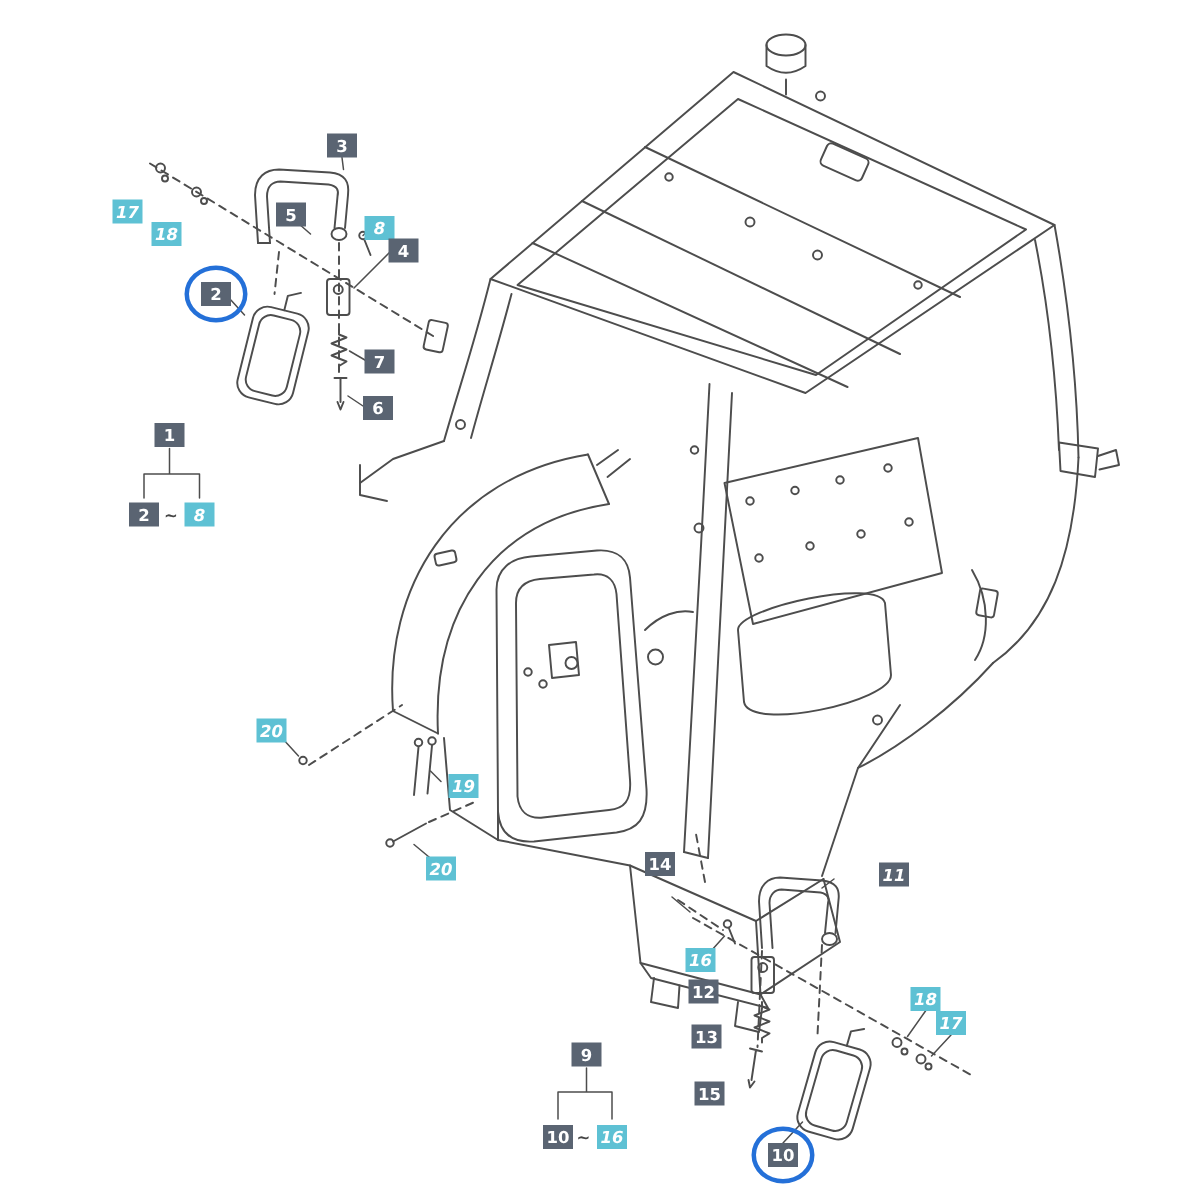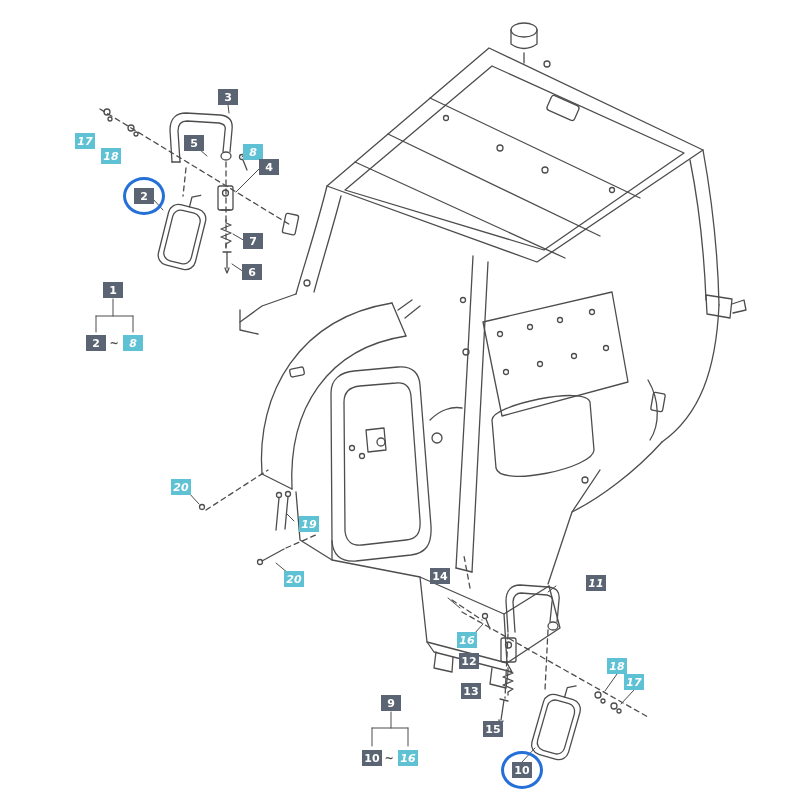--- a/index.html
+++ b/index.html
@@ -297,21 +297,21 @@
       </div>
       <div class="label-wrap" style="left: 471px; top: 691px;">
         <span class="label dark">13</span>
       </div>
       <div class="label-wrap" style="left: 617px; top: 666px;">
         <span class="label cyan">18</span>
       </div>
       <div class="label-wrap" style="left: 634px; top: 682px;">
         <span class="label cyan">17</span>
       </div>
-      <div class="label-wrap" style="left: 493px; top: 729px;">
+      <div class="label-wrap" style="left: 473px; top: 729px;">
         <span class="label dark">15</span>
       </div>
       <div class="label-wrap" style="left: 391px; top: 703px;">
         <span class="label dark">9</span>
       </div>
       <div class="label-wrap" style="left: 372px; top: 758px;">
         <span class="label dark">10</span>
       </div>
       <div class="label-wrap" style="left: 389px; top: 758px;">
         <span class="label plain">~</span>

